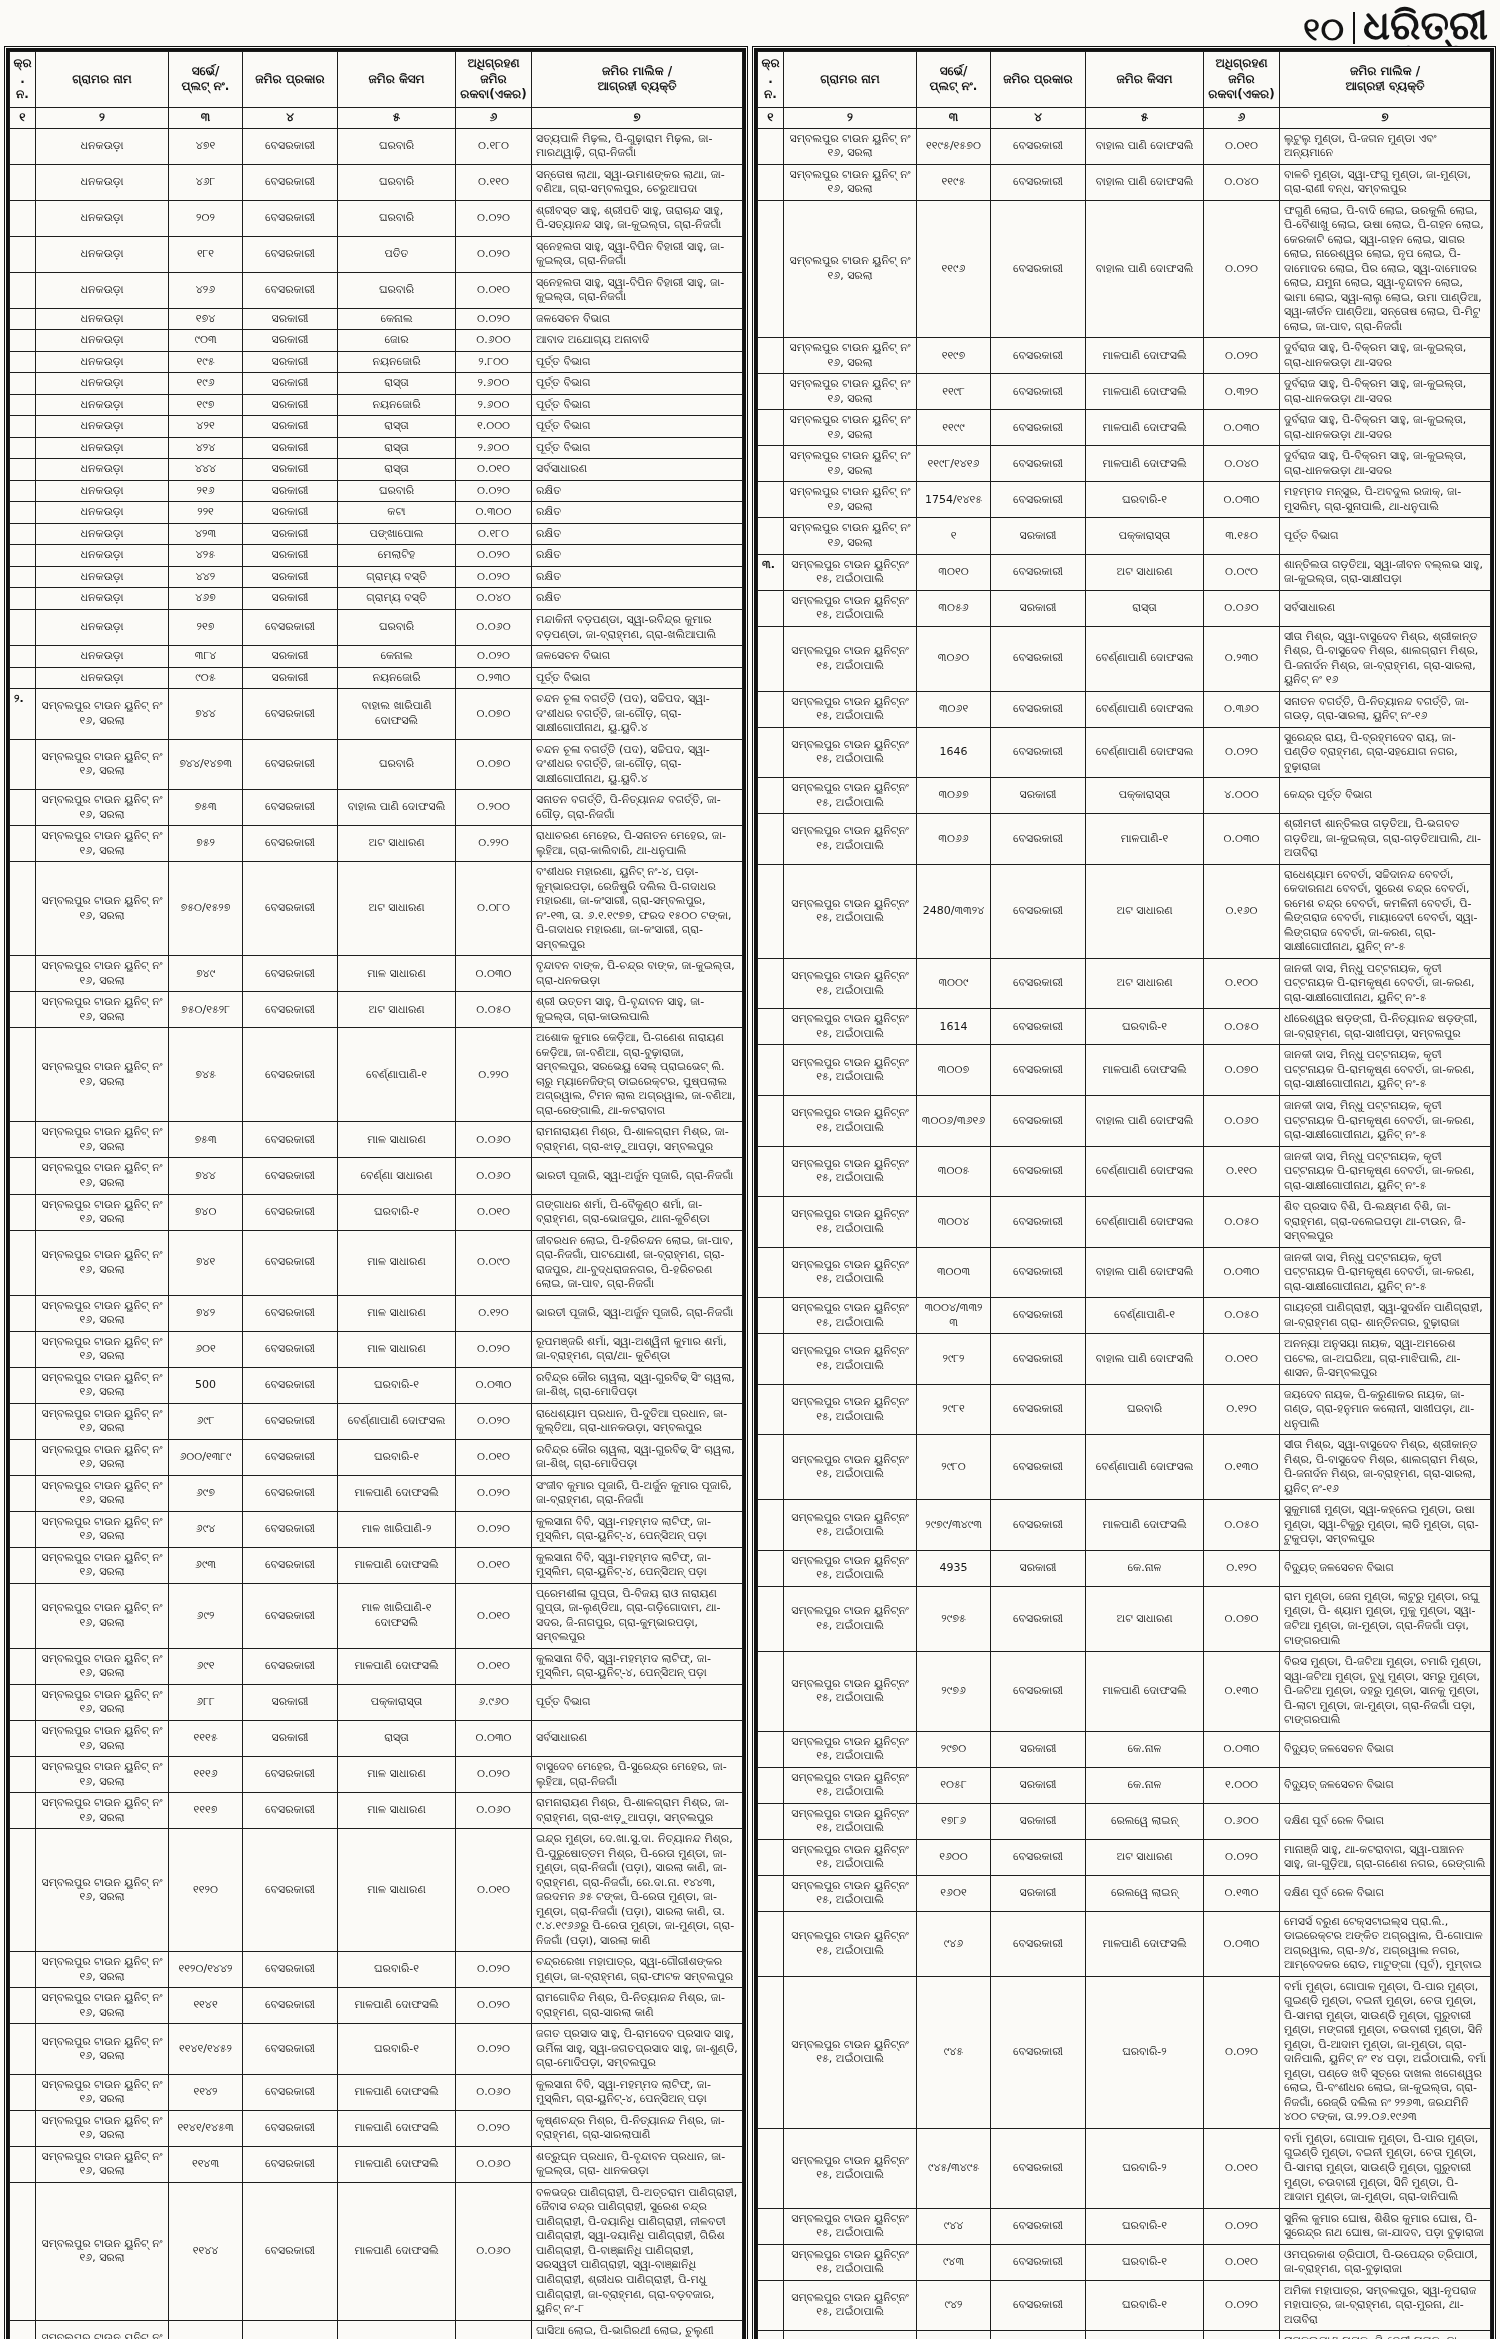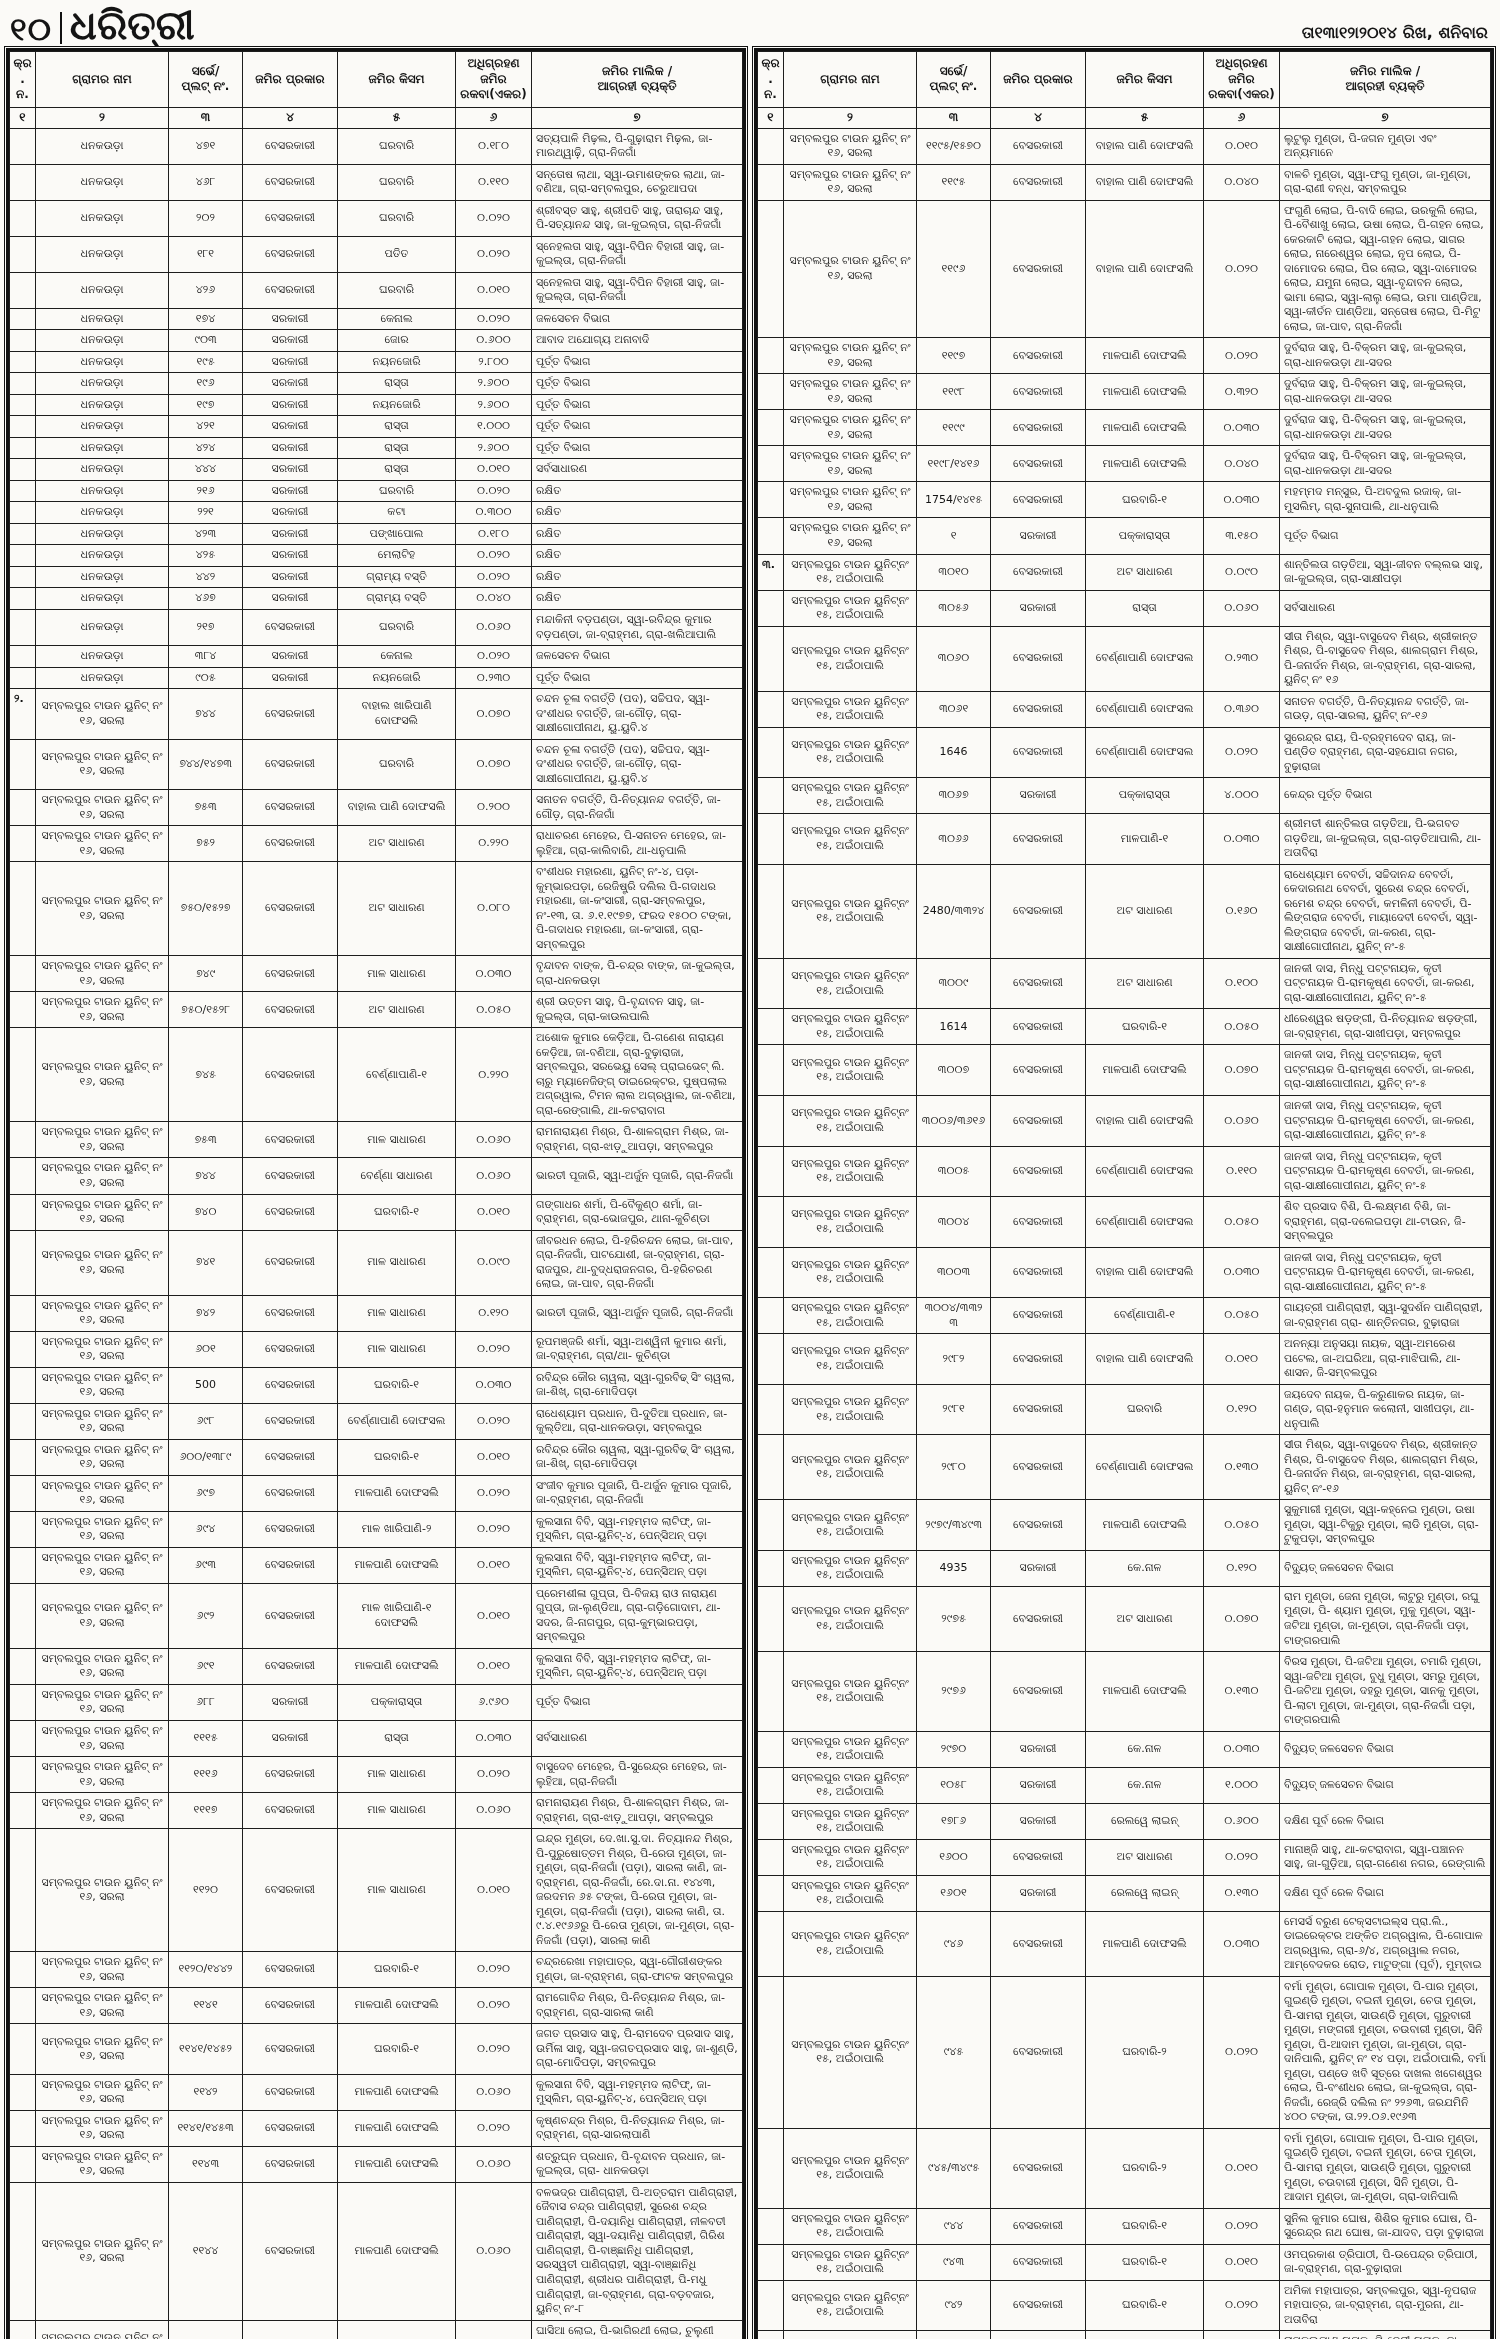--- a/index.html
+++ b/index.html
@@ -3,21 +3,21 @@
 <meta charset="utf-8">
 <style>
   * { margin:0; padding:0; box-sizing:border-box; }
   html,body { background:#e9e7e2; }
   body { width:1500px; min-height:2339px; margin:0 auto; background:#fbfaf7;
          font-family:"DejaVu Sans", sans-serif; color:#141414; }
   .page { width:1500px; min-height:2339px; padding:4px 6px 10px 6px; position:relative; }
 
   
   .masthead { display:flex; justify-content:space-between; align-items:flex-end;
-              padding:2px 6px 4px 4px; height:44px; }
+              padding:2px 6px 4px 4px; height:44px;flex-direction:column; }
   .mh-left { display:flex; align-items:flex-end; gap:8px; }
   .page-num { font-size:32px; font-weight:bold; line-height:0.9; letter-spacing:1px; }
   .mh-divider { width:2px; height:32px; background:#111; }
   .paper-name { font-size:40px; font-weight:bold; line-height:0.95; }
   .date-line { font-size:16px; font-weight:bold; padding-bottom:2px; }
 
   
   .sheets { display:flex; gap:8px; align-items:flex-start; }
   .sheet { width:743px; border:3px solid #111; box-shadow:0 0 0 1px #fbfaf7, 0 0 0 2px #111; background:#fbfaf7; }
 

